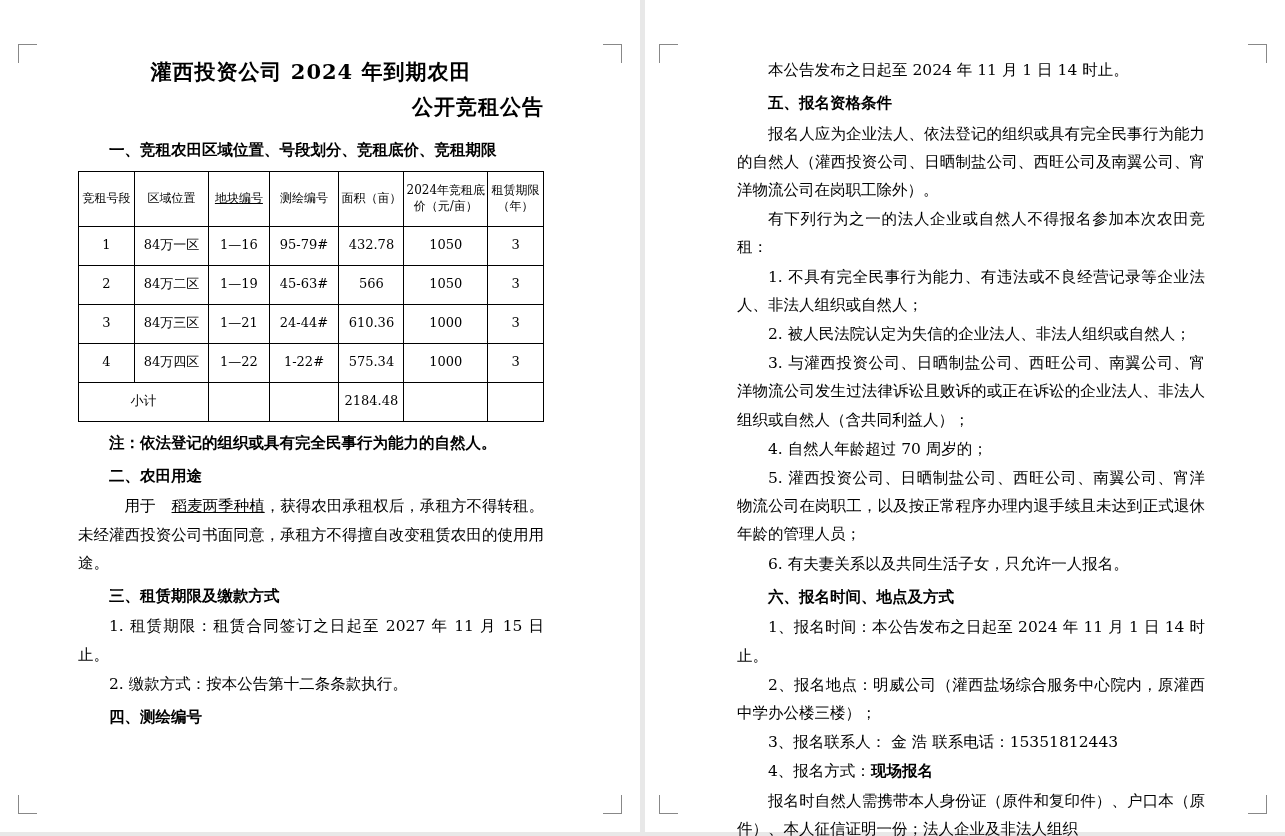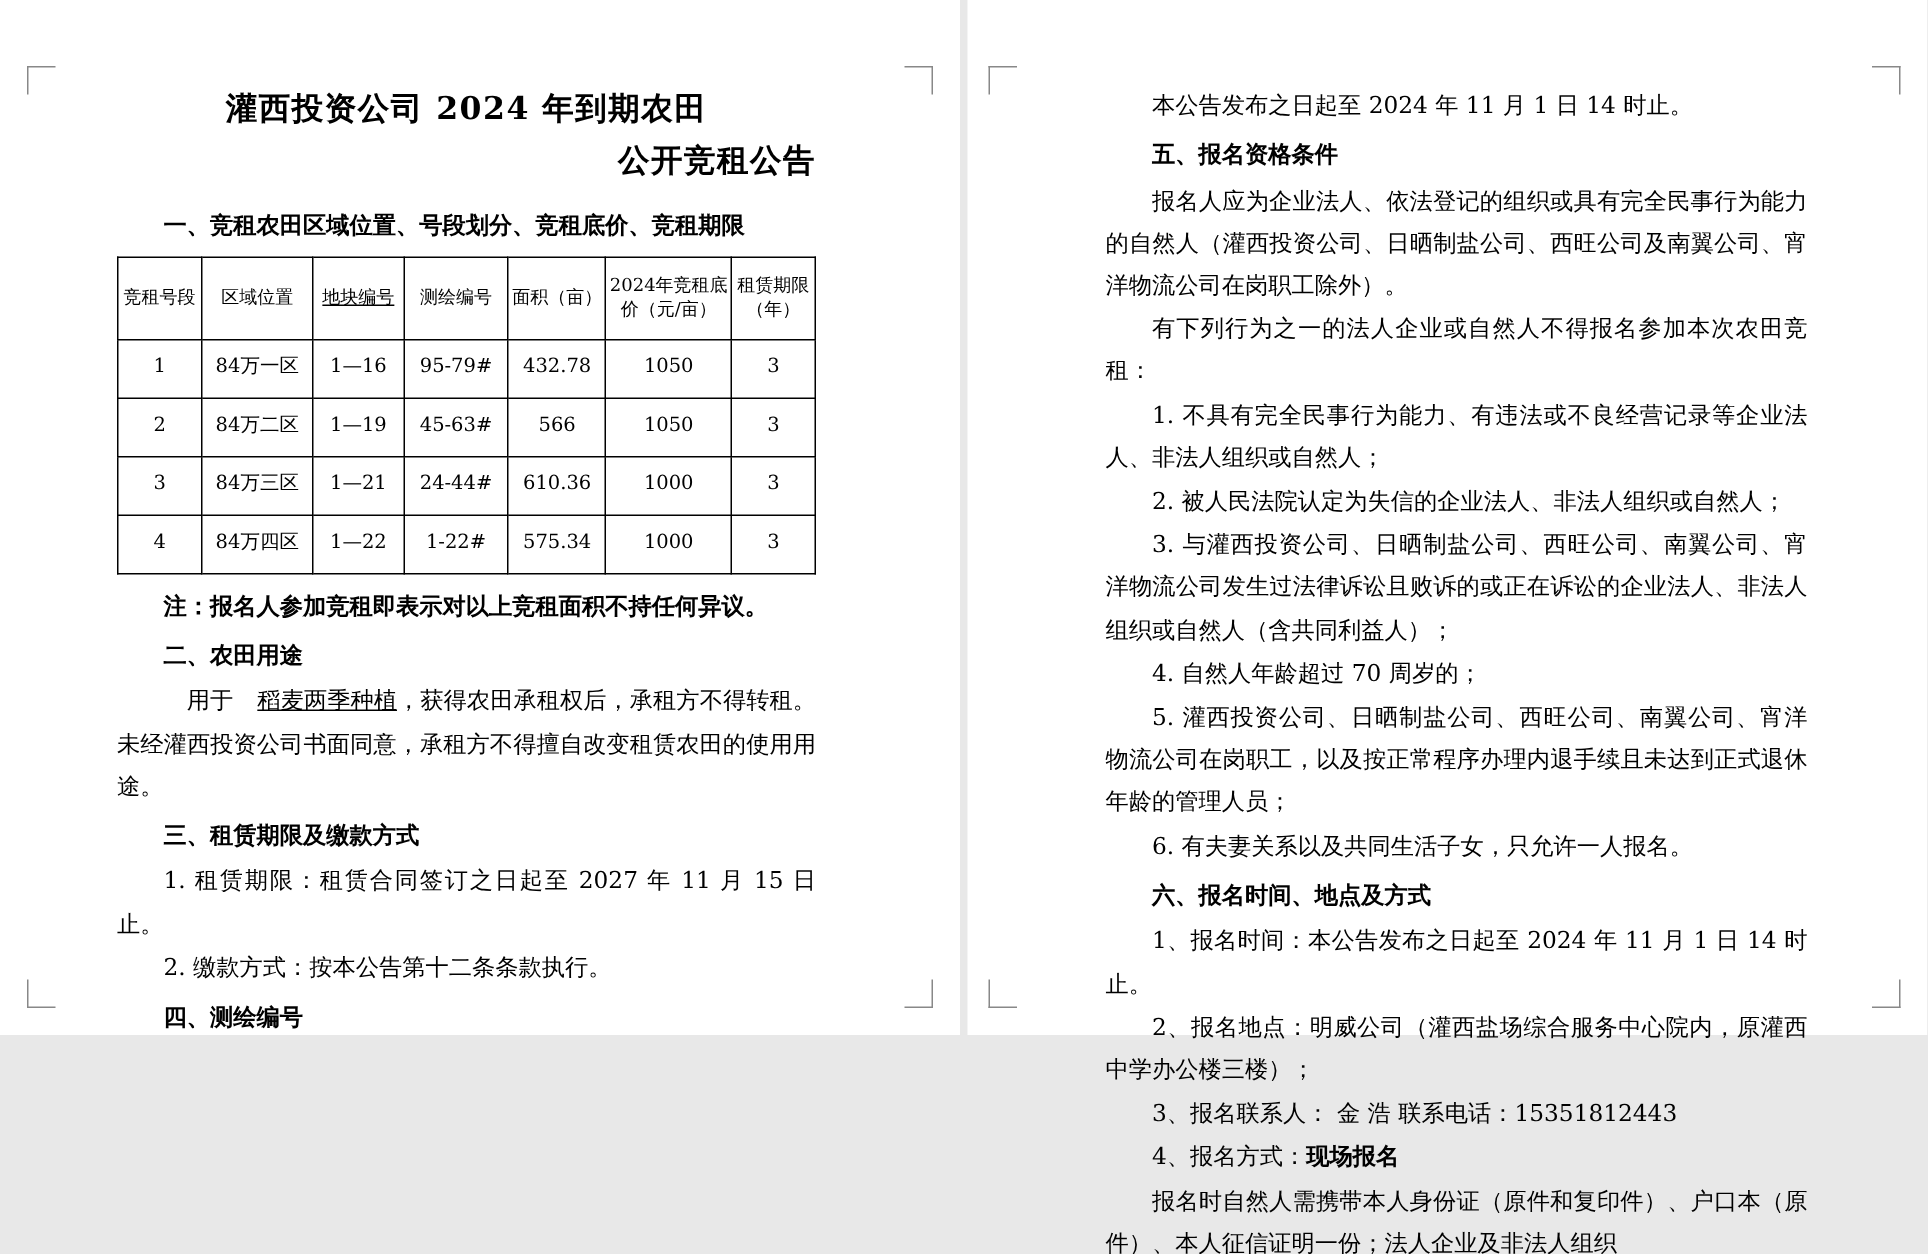--- a/index.html
+++ b/index.html
@@ -17,21 +17,21 @@
   .doc {
     position: relative;
     width: 1285px;
     height: 836px;
     display: flex;
     gap: 0;
   }
   .page {
     position: relative;
     background: #fff;
-    height: 690px;
+    height: 832px;
     box-sizing: border-box;
   }
   .page-left {
     width: 640px;
     padding: 56px 96px 0 78px;
   }
   .page-gap {
     width: 5px;
     background: #e8e8e8;
     height: 836px;
@@ -185,24 +185,32 @@
         </tr>
         <tr>
           <td>4</td>
           <td>84万四区</td>
           <td>1—22</td>
           <td>1-22#</td>
           <td>575.34</td>
           <td>1000</td>
           <td>3</td>
         </tr>
+        <tr>
+          <td colspan="2">小计</td>
+          <td class="blank-cell"></td>
+          <td class="blank-cell"></td>
+          <td>2184.48</td>
+          <td class="blank-cell"></td>
+          <td class="blank-cell"></td>
+        </tr>
       </tbody>
     </table>
 
-    <div class="note">注：报名人参加竞租即表示对以上竞租面积不持任何异议。</div>
+    <div class="note">注：依法登记的组织或具有完全民事行为能力的自然人。</div>
 
     <div class="heading">二、农田用途</div>
     <p class="body indent3"><span>用于</span><span class="underline">稻麦两季种植</span><span>，获得农田承租权后，承租方不得转租。未经灌西投资公司书面同意，承租方不得擅自改变租赁农田的使用用途。</span></p>
 
     <div class="heading">三、租赁期限及缴款方式</div>
     <p class="body indent2">1. 租赁期限：租赁合同签订之日起至 2027 年 11 月 15 日止。</p>
     <p class="body indent2">2. 缴款方式：按本公告第十二条条款执行。</p>
 
     <div class="heading">四、测绘编号</div>
   </div>

